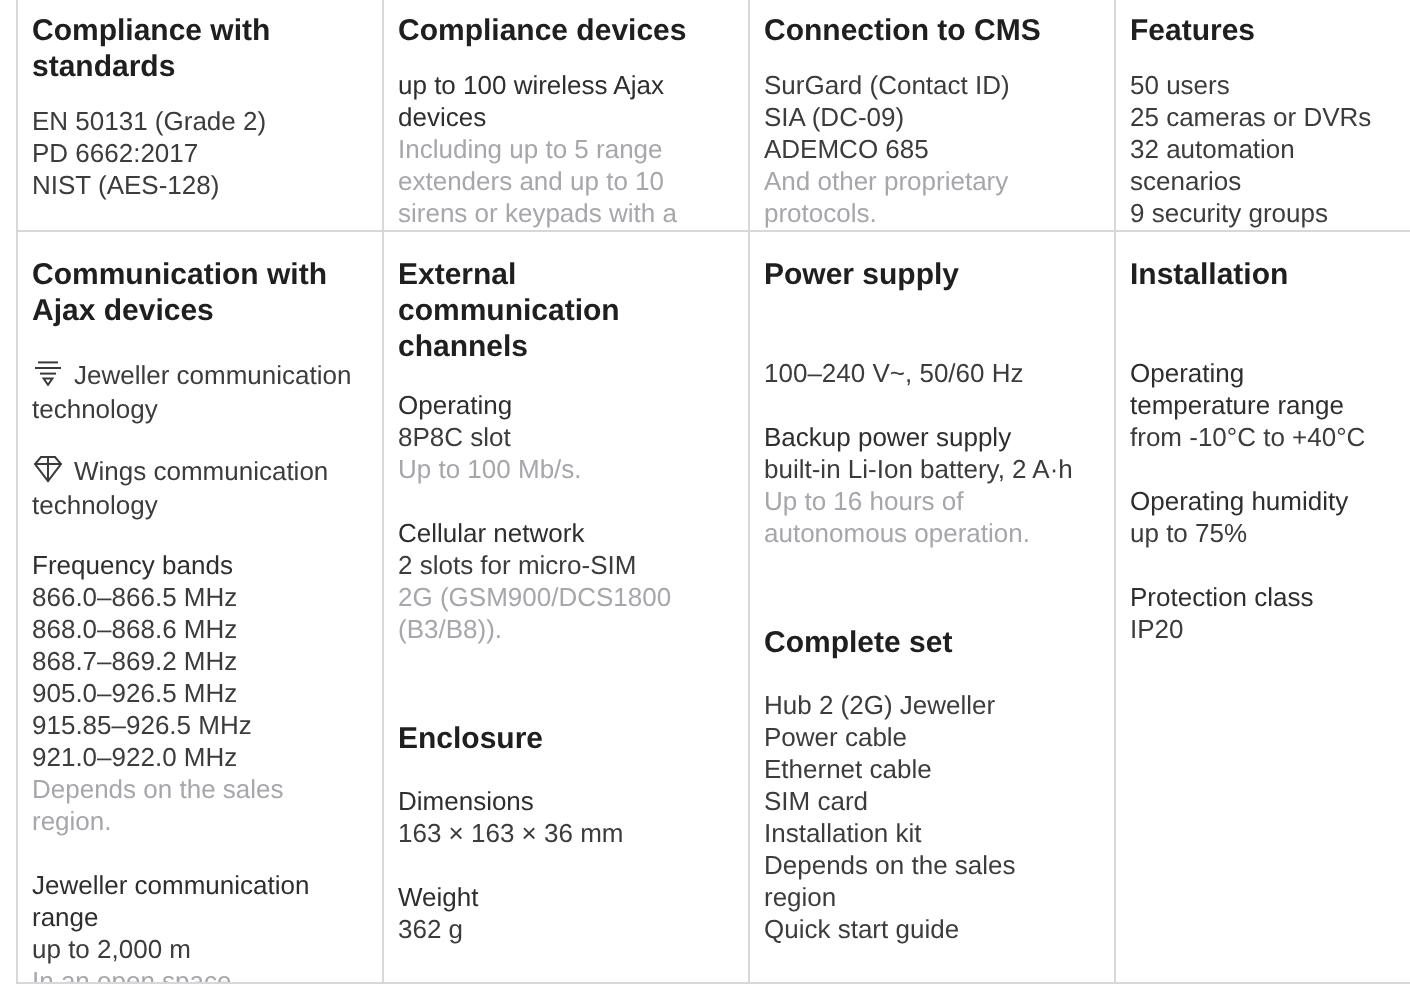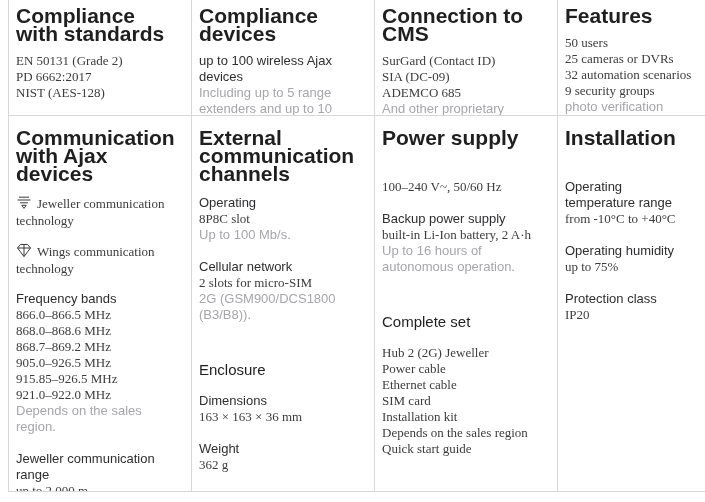--- a/index.html
+++ b/index.html
@@ -25,33 +25,33 @@
     border-left:1px solid var(--c-border);
     border-bottom:1px solid var(--c-border);
     background:var(--c-bg);
   }
   .col{width:183px;border-right:1px solid var(--c-border);display:flex;flex-direction:column;}
   .col.last{flex:1;border-right:none;}
   .cell{padding:7px 10px 0 7px;overflow:hidden;}
   .row1{height:116px;border-bottom:1px solid var(--c-border);}
   .row2{height:375px;padding-top:13px;}
   .cell-title{
-    font-size:21px;line-height:18px;font-weight:bold;color:var(--c-title);
+    font-size:15px;line-height:18px;font-weight:bold;color:var(--c-title);
     margin-bottom:10px;
   }
   .row2 .cell-title{min-height:38px;margin-bottom:12px;}
   .sub-title{
-    font-size:15px;line-height:18px;font-weight:normal;color:var(--c-title);
+    font-size:15px;line-height:18px;font-weight:bold;color:var(--c-title);
     margin:38px 0 14px;
   }
   .block{margin-bottom:16px;}
   .block.icon-block{margin-bottom:14px;}
   .line{font-size:13px;line-height:16px;}
   .line.strong{font-weight:normal;color:var(--c-strong);}
-  .line.normal{color:var(--c-body);font-family:Liberation Serif, serif;}
+  .line.normal{color:var(--c-body);}
   .line.muted{color:var(--c-muted);}
   .icon-block .line{line-height:17px;}
   .glyph{
     display:inline-block;vertical-align:-2px;margin-right:5px;
     width:16px;height:15px;
   }
   .glyph svg{display:block;width:16px;height:15px;stroke:#3a3a3c;fill:none;stroke-width:1;}
 </style>
 </head>
 <body>

